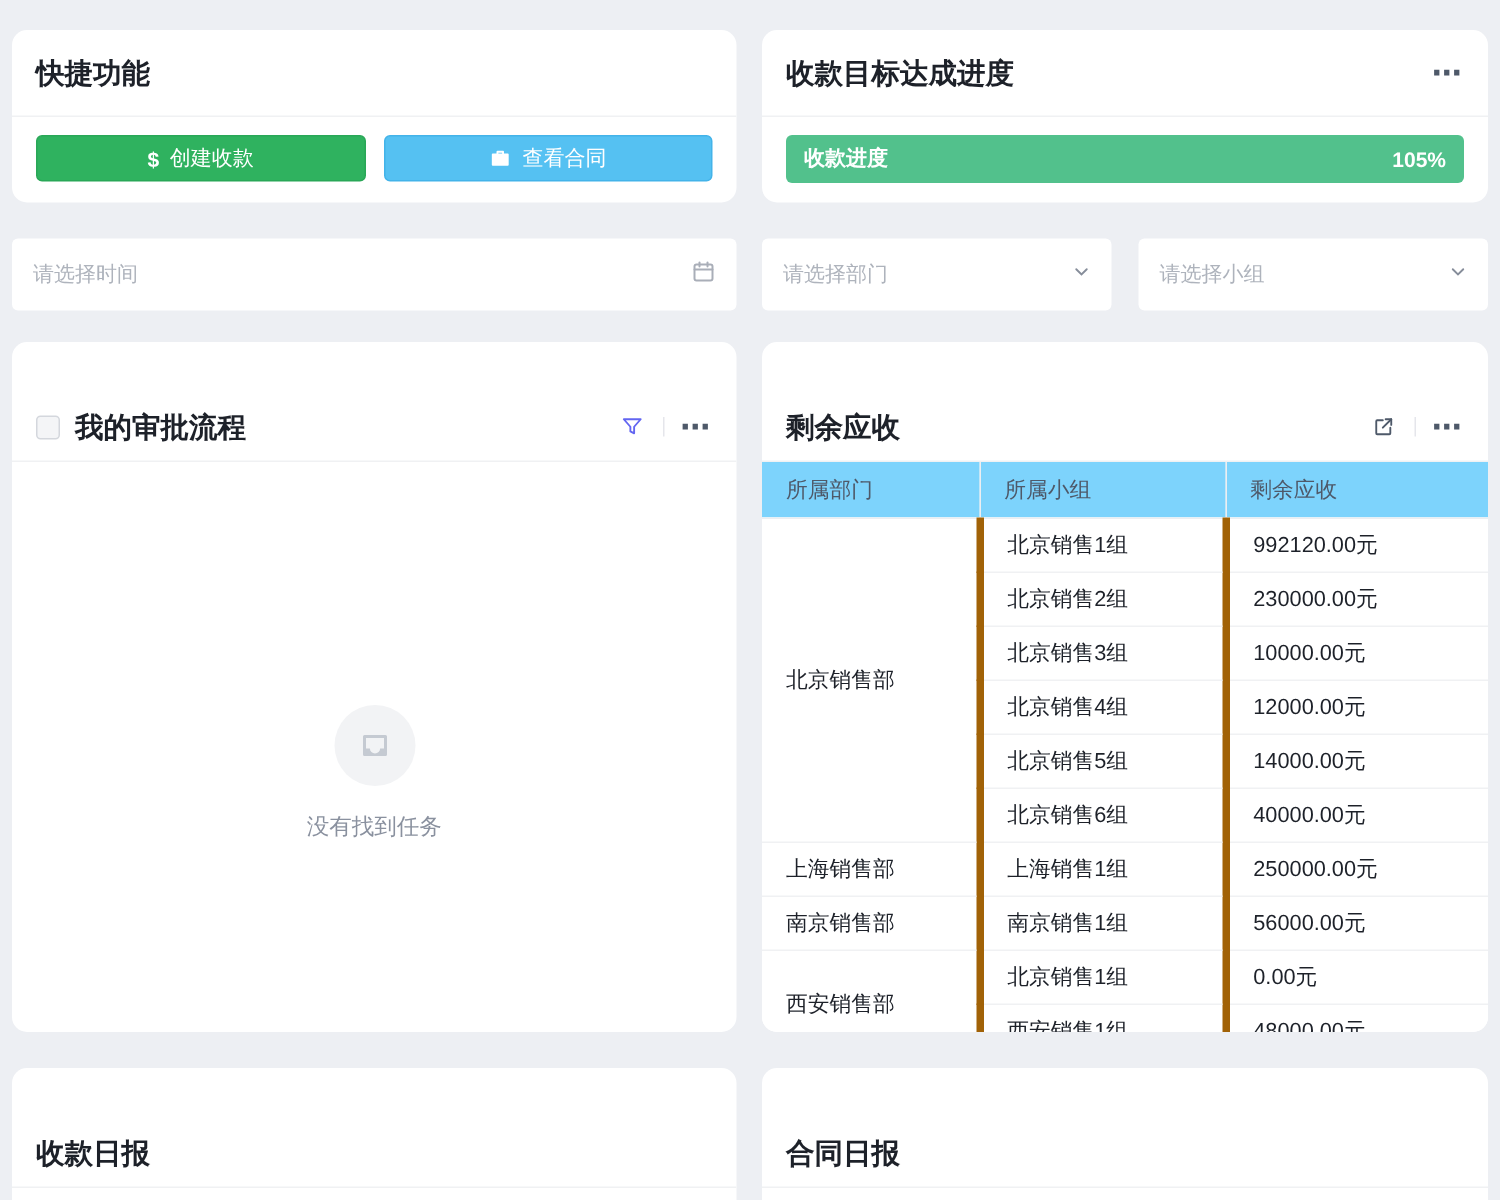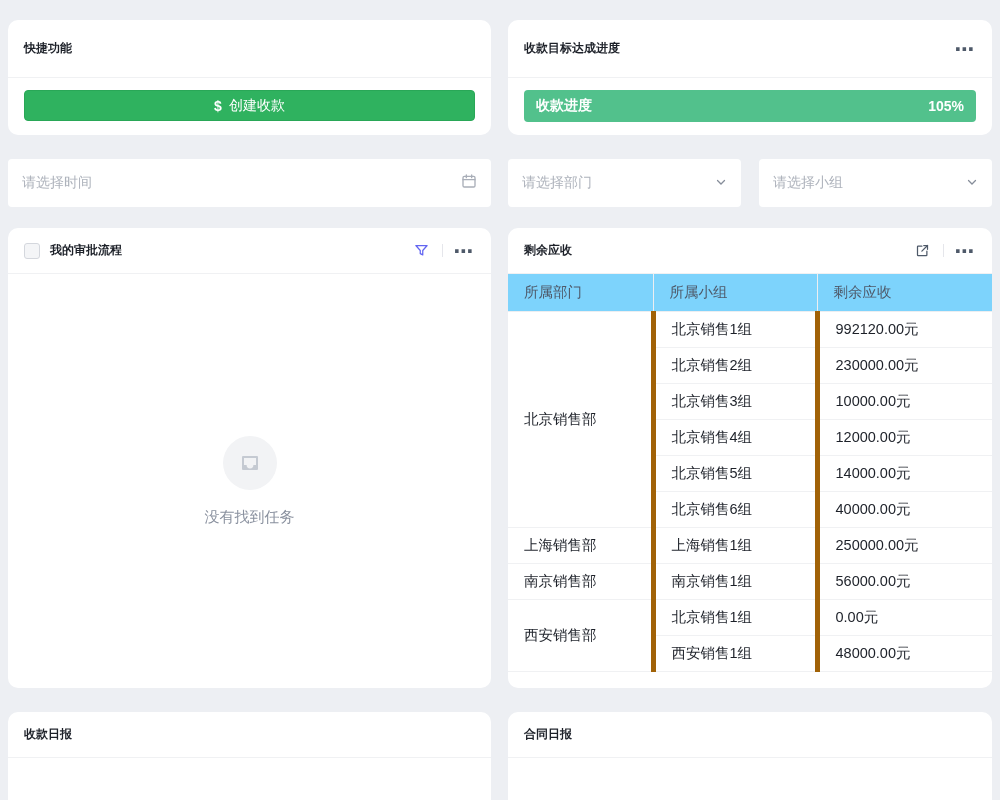--- a/index.html
+++ b/index.html
@@ -14,22 +14,22 @@
     display:grid;
     grid-template-columns:483px 484px;
     column-gap:17px;
     grid-template-rows:115px 24px 48px 21px 460px 24px 110px;
   }
   .c1{grid-column:1;} .c2{grid-column:2;}
   .r1{grid-row:1;} .r2{grid-row:3;} .r3{grid-row:5;} .r4{grid-row:7;}
 
   .card{background:#fff;border-radius:10px;overflow:hidden;}
   .card-header{display:flex;align-items:center;padding:0 16px;border-bottom:1px solid #f0f1f3;gap:10px;}
-  .h-lg{height:58px;} .h-sm{height:46px;}
-  .card-title{font-size:12px;font-weight:700;}
+  .h-lg{height:58px;} .h-sm{height:46px;margin-top:34px;}
+  .card-title{font-size:19px;font-weight:700;}
   .spacer{flex:1;}
   .icon-btn{display:flex;align-items:center;justify-content:center;width:22px;height:22px;cursor:pointer;}
   .more-icon{font-size:20px;font-weight:700;color:#4e5969;line-height:1;letter-spacing:1px;}
   .vdiv{width:1px;height:13px;background:#e5e6eb;}
 
   .btn-row{display:flex;gap:12px;padding:12px 16px 0;}
   .btn{flex:1;height:31px;border-radius:4px;display:flex;align-items:center;justify-content:center;gap:7px;
        color:#fff;font-size:14px;font-family:inherit;cursor:pointer;border:1px solid transparent;}
   .btn-green{background:#2fb25f;border-color:#29a757;}
   .btn-blue{background:#55c1f2;border-color:#43b3e9;}
@@ -64,20 +64,28 @@
 <div class="page">
 
   <div class="card c1 r1">
     <div class="card-header h-lg">
       <span class="card-title">快捷功能</span>
     </div>
     <div class="btn-row">
       <button class="btn btn-green">
         <span class="btn-icon">$</span>
         <span>创建收款</span>
+      </button>
+      <button class="btn btn-blue">
+        <span class="btn-icon">
+          <svg width="15" height="15" viewBox="0 0 24 24" fill="#fff">
+              <path d="M9 4h6a1 1 0 0 1 1 1v2h4a1 1 0 0 1 1 1v11a1 1 0 0 1-1 1H4a1 1 0 0 1-1-1V8a1 1 0 0 1 1-1h4V5a1 1 0 0 1 1-1zm1 3h4V6h-4v1z"></path>
+            </svg>
+        </span>
+        <span>查看合同</span>
       </button>
     </div>
   </div>
 
   <div class="card c2 r1">
     <div class="card-header h-lg">
       <span class="card-title">收款目标达成进度</span>
       <span class="spacer"></span>
       <span class="icon-btn more-icon">⋯</span>
     </div>

